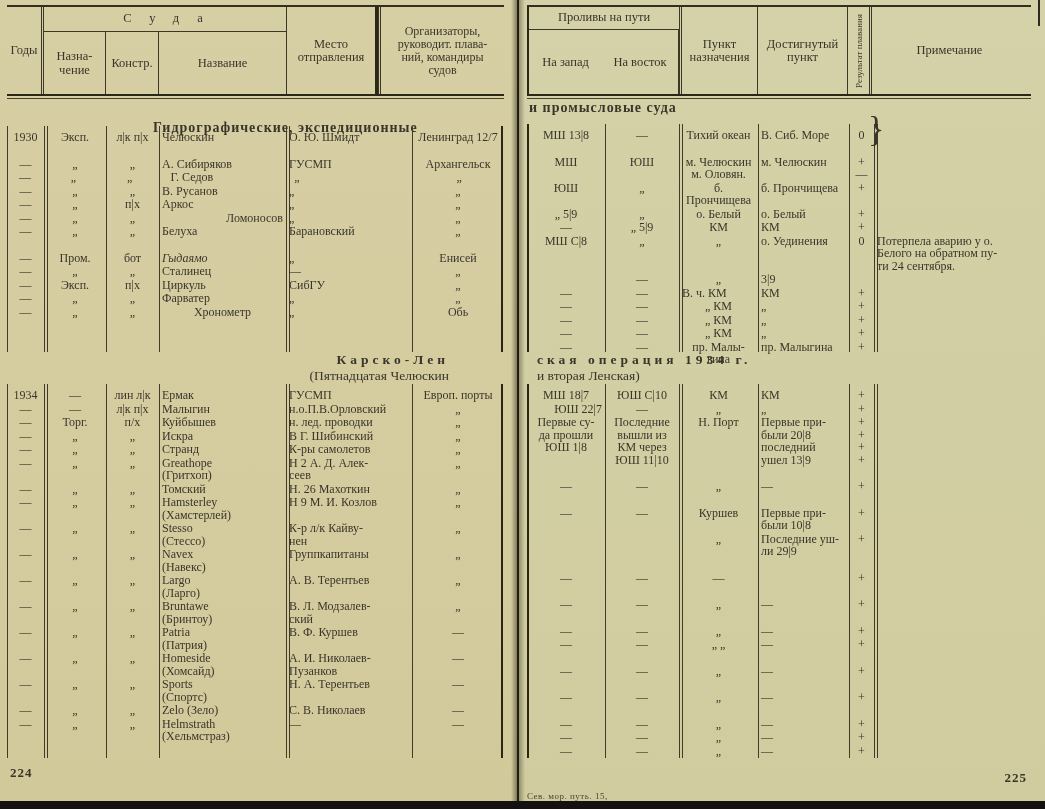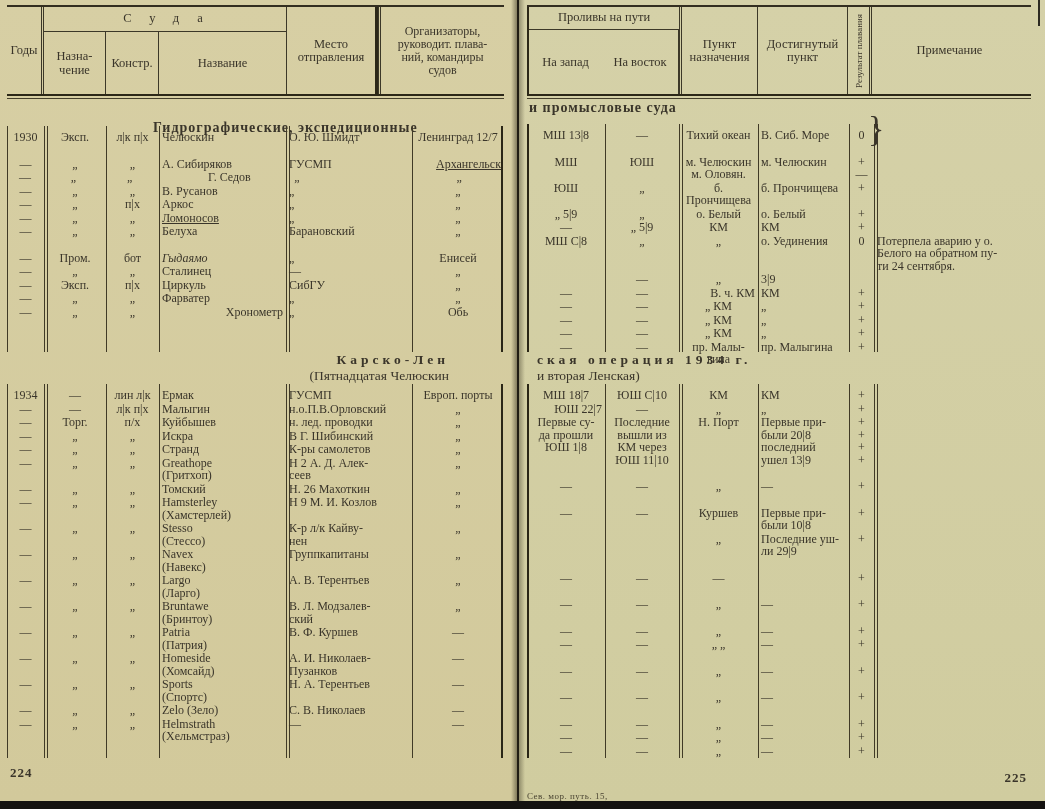--- a/index.html
+++ b/index.html
@@ -110,27 +110,27 @@
           <div class="tcell" style="width: 127px; text-align: left;">Челюскин</div>
           <div class="tcell" style="width: 126px; text-align: left;">О. Ю. Шмидт</div>
           <div class="tcell" style="width: 92px; text-align: center;">Ленинград 12/7</div>
         </div>
         <div class="trow gap">
           <div class="tcell" style="width: 37px; text-align: center;">—</div>
           <div class="tcell" style="width: 62px; text-align: center;">„</div>
           <div class="tcell" style="width: 53px; text-align: center;">„</div>
           <div class="tcell" style="width: 127px; text-align: left;">А. Сибиряков</div>
           <div class="tcell" style="width: 126px; text-align: left;">ГУСМП</div>
-          <div class="tcell" style="width: 92px; text-align: right; text-decoration: underline;">Архангельск</div>
-        </div>
-        <div class="trow">
-          <div class="tcell" style="width: 37px; text-align: center;">—</div>
-          <div class="tcell" style="width: 62px; text-align: center;">„</div>
-          <div class="tcell" style="width: 53px; text-align: center;">„</div>
-          <div class="tcell" style="width: 127px; text-align: center; margin-left: 12px;">Г. Седов</div>
+          <div class="tcell" style="width: 92px; text-align: center;">Архангельск</div>
+        </div>
+        <div class="trow">
+          <div class="tcell" style="width: 37px; text-align: center;">—</div>
+          <div class="tcell" style="width: 62px; text-align: center;">„</div>
+          <div class="tcell" style="width: 53px; text-align: center;">„</div>
+          <div class="tcell" style="width: 127px; text-align: left; margin-left: 12px;">Г. Седов</div>
           <div class="tcell" style="width: 126px; text-align: left;">„</div>
           <div class="tcell" style="width: 92px; text-align: center;">„</div>
         </div>
         <div class="trow">
           <div class="tcell" style="width: 37px; text-align: center;">—</div>
           <div class="tcell" style="width: 62px; text-align: center;">„</div>
           <div class="tcell" style="width: 53px; text-align: center;">„</div>
           <div class="tcell" style="width: 127px; text-align: left;">В. Русанов</div>
           <div class="tcell" style="width: 126px; text-align: left;">„</div>
           <div class="tcell" style="width: 92px; text-align: center;">„</div>
@@ -140,21 +140,21 @@
           <div class="tcell" style="width: 62px; text-align: center;">„</div>
           <div class="tcell" style="width: 53px; text-align: center;">п|х</div>
           <div class="tcell" style="width: 127px; text-align: left;">Аркос</div>
           <div class="tcell" style="width: 126px; text-align: left;">„</div>
           <div class="tcell" style="width: 92px; text-align: center;">„</div>
         </div>
         <div class="trow">
           <div class="tcell" style="width: 37px; text-align: center;">—</div>
           <div class="tcell" style="width: 62px; text-align: center;">„</div>
           <div class="tcell" style="width: 53px; text-align: center;">„</div>
-          <div class="tcell" style="width: 127px; text-align: left; text-decoration: underline;">Ломоносов</div>
+          <div class="tcell" style="width: 127px; text-align: right;">Ломоносов</div>
           <div class="tcell" style="width: 126px; text-align: left;">„</div>
           <div class="tcell" style="width: 92px; text-align: center;">„</div>
         </div>
         <div class="trow">
           <div class="tcell" style="width: 37px; text-align: center;">—</div>
           <div class="tcell" style="width: 62px; text-align: center;">„</div>
           <div class="tcell" style="width: 53px; text-align: center;">„</div>
           <div class="tcell" style="width: 127px; text-align: left;">Белуха</div>
           <div class="tcell" style="width: 126px; text-align: left;">Барановский</div>
           <div class="tcell" style="width: 92px; text-align: center;">„</div>
@@ -188,21 +188,21 @@
           <div class="tcell" style="width: 62px; text-align: center;">„</div>
           <div class="tcell" style="width: 53px; text-align: center;">„</div>
           <div class="tcell" style="width: 127px; text-align: left;">Фарватер</div>
           <div class="tcell" style="width: 126px; text-align: left;">„</div>
           <div class="tcell" style="width: 92px; text-align: center;">„</div>
         </div>
         <div class="trow">
           <div class="tcell" style="width: 37px; text-align: center;">—</div>
           <div class="tcell" style="width: 62px; text-align: center;">„</div>
           <div class="tcell" style="width: 53px; text-align: center;">„</div>
-          <div class="tcell" style="width: 127px; text-align: right;">Хронометр</div>
+          <div class="tcell" style="width: 127px; text-align: center;">Хронометр</div>
           <div class="tcell" style="width: 126px; text-align: left;">„</div>
           <div class="tcell" style="width: 92px; text-align: center;">Обь</div>
         </div>
       </div>
   </div>
 
   <div class="stitle2" style="top:352px; right:68px;">
     <div class="l1">Карско-Лен</div>
     <div class="l2">(Пятнадцатая Челюскин</div>
   </div>
@@ -459,21 +459,21 @@
           <div class="tcell" style="width: 78px; text-align: center;"></div>
           <div class="tcell" style="width: 74px; text-align: center;">—</div>
           <div class="tcell" style="width: 79px; text-align: center;">„</div>
           <div class="tcell" style="width: 91px; text-align: left;">3|9</div>
           <div class="tcell" style="width: 25px; text-align: center;"></div>
           <div class="tcell" style="width: 155px; text-align: left;"></div>
         </div>
         <div class="trow">
           <div class="tcell" style="width: 78px; text-align: center;">—</div>
           <div class="tcell" style="width: 74px; text-align: center;">—</div>
-          <div class="tcell" style="width: 79px; text-align: right;">В. ч. КМ</div>
+          <div class="tcell" style="width: 79px; text-align: left;">В. ч. КМ</div>
           <div class="tcell" style="width: 91px; text-align: left;">КМ</div>
           <div class="tcell" style="width: 25px; text-align: center;">+</div>
           <div class="tcell" style="width: 155px; text-align: left;"></div>
         </div>
         <div class="trow">
           <div class="tcell" style="width: 78px; text-align: center;">—</div>
           <div class="tcell" style="width: 74px; text-align: center;">—</div>
           <div class="tcell" style="width: 79px; text-align: center;">„  КМ</div>
           <div class="tcell" style="width: 91px; text-align: left;">„</div>
           <div class="tcell" style="width: 25px; text-align: center;">+</div>

